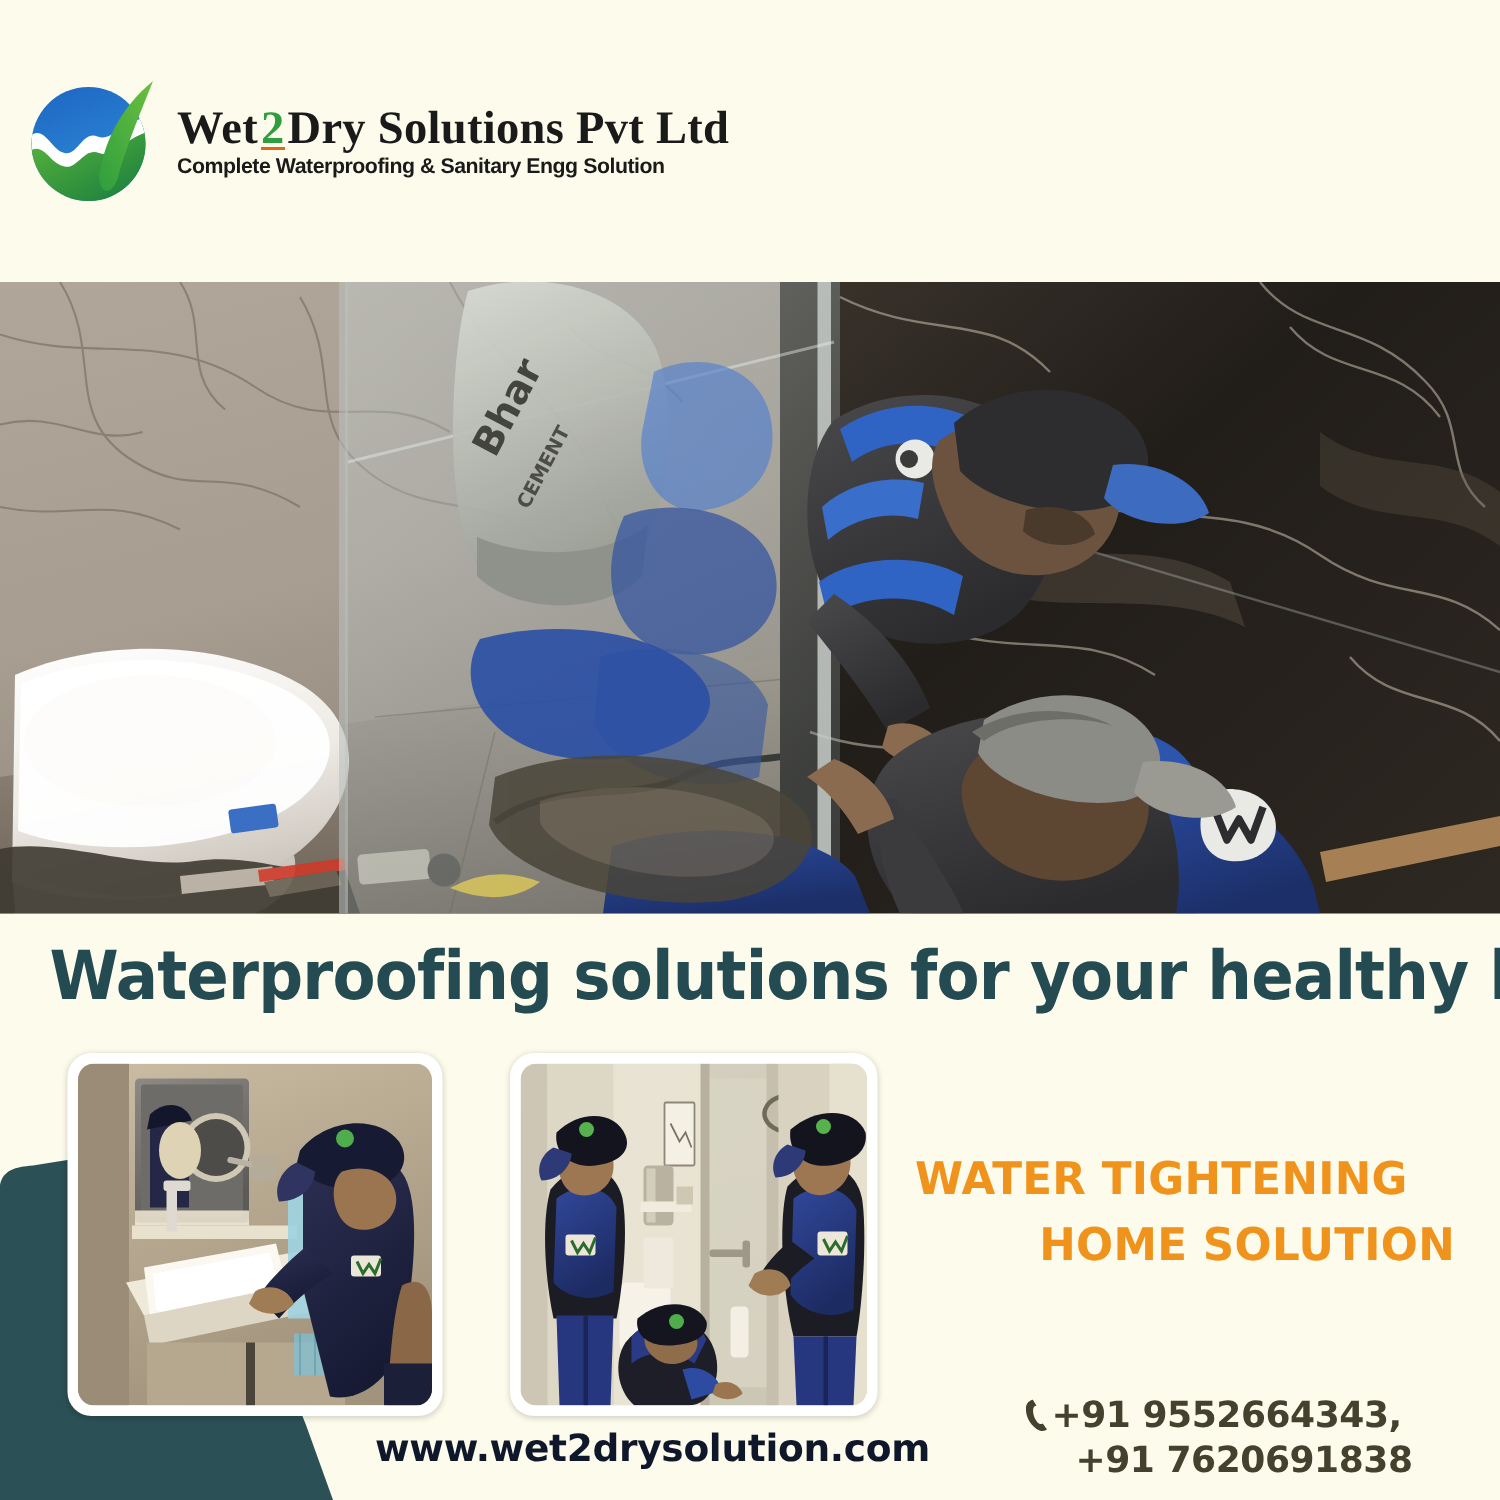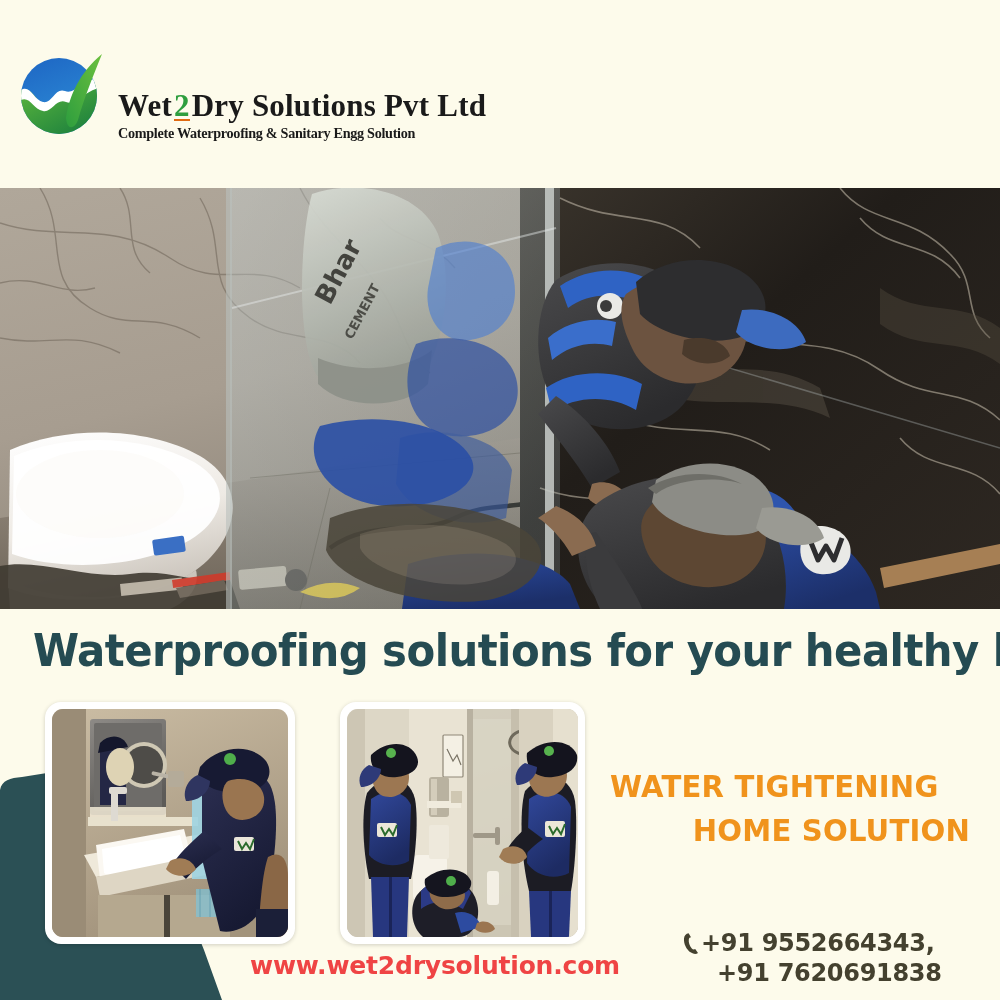--- a/index.html
+++ b/index.html
@@ -10,41 +10,41 @@
     position:relative;
     overflow:hidden;
   }
 
   
   .header {
     position:absolute; left:0; top:0; width:1000px; height:188px;
     background:#FDFBEB;
     display:flex; align-items:center;
   }
-  .logo-row { display:flex; align-items:flex-end; margin-left:14px; }
+  .logo-row { display:flex; align-items:center; margin-left:14px; }
 
   .logo-mark { position:relative; width:96px; height:96px; flex:none; }
   .logo-mark svg { display:block; width:96px; height:96px; }
 
   .logo-text { margin-left:8px; }
   .logo-title {
     font-family:"Liberation Serif", serif;
     font-size:31px; font-weight:bold; color:#1a1a1a;
     letter-spacing:.2px; white-space:nowrap; line-height:1.06;
   }
   .logo-title .two {
     color:#2E9E3E; font-weight:bold; position:relative;
     padding:0 2px;
   }
   .logo-title .two::after{
     content:""; position:absolute; left:2px; right:2px; bottom:2px;
     height:2px; background:#E06A12;
   }
   .logo-sub {
-    font-family:Liberation Serif, serif;
+    font-family:Liberation Sans, sans-serif;
     font-size:14.2px; font-weight:bold; color:#1a1a1a;
     letter-spacing:-0.3px; white-space:nowrap; margin-top:2px;
   }
 
   
   .hero {
     position:absolute; left:0; top:188px; width:1000px; height:421px;
     overflow:hidden; background:#4a4338;
   }
   .hero svg { display:block; width:1000px; height:421px; }
@@ -100,21 +100,21 @@
     white-space:nowrap;
     transform:scaleX(0.97);
   }
   .tag-l1 { text-align:left; transform-origin:left center; }
   .tag-l2 { text-align:right; transform-origin:right center; }
 
   
   .website {
     position:absolute; left:250px; top:951px;
     font-family:"DejaVu Sans", sans-serif;
-    font-weight:bold; font-size:25px; color:#ef4444;
+    font-weight:bold; font-size:25px; color:#0f172a;
     letter-spacing:-0.2px; white-space:nowrap;
   }
 
   
   .phones {
     position:absolute; left:683px; top:929px; width:330px;
   }
   .phone-line-1 { display:flex; align-items:center; white-space:nowrap; }
   .phone-icon { width:17px; height:23px; flex:none; margin-right:1px; }
   .phone-num {

